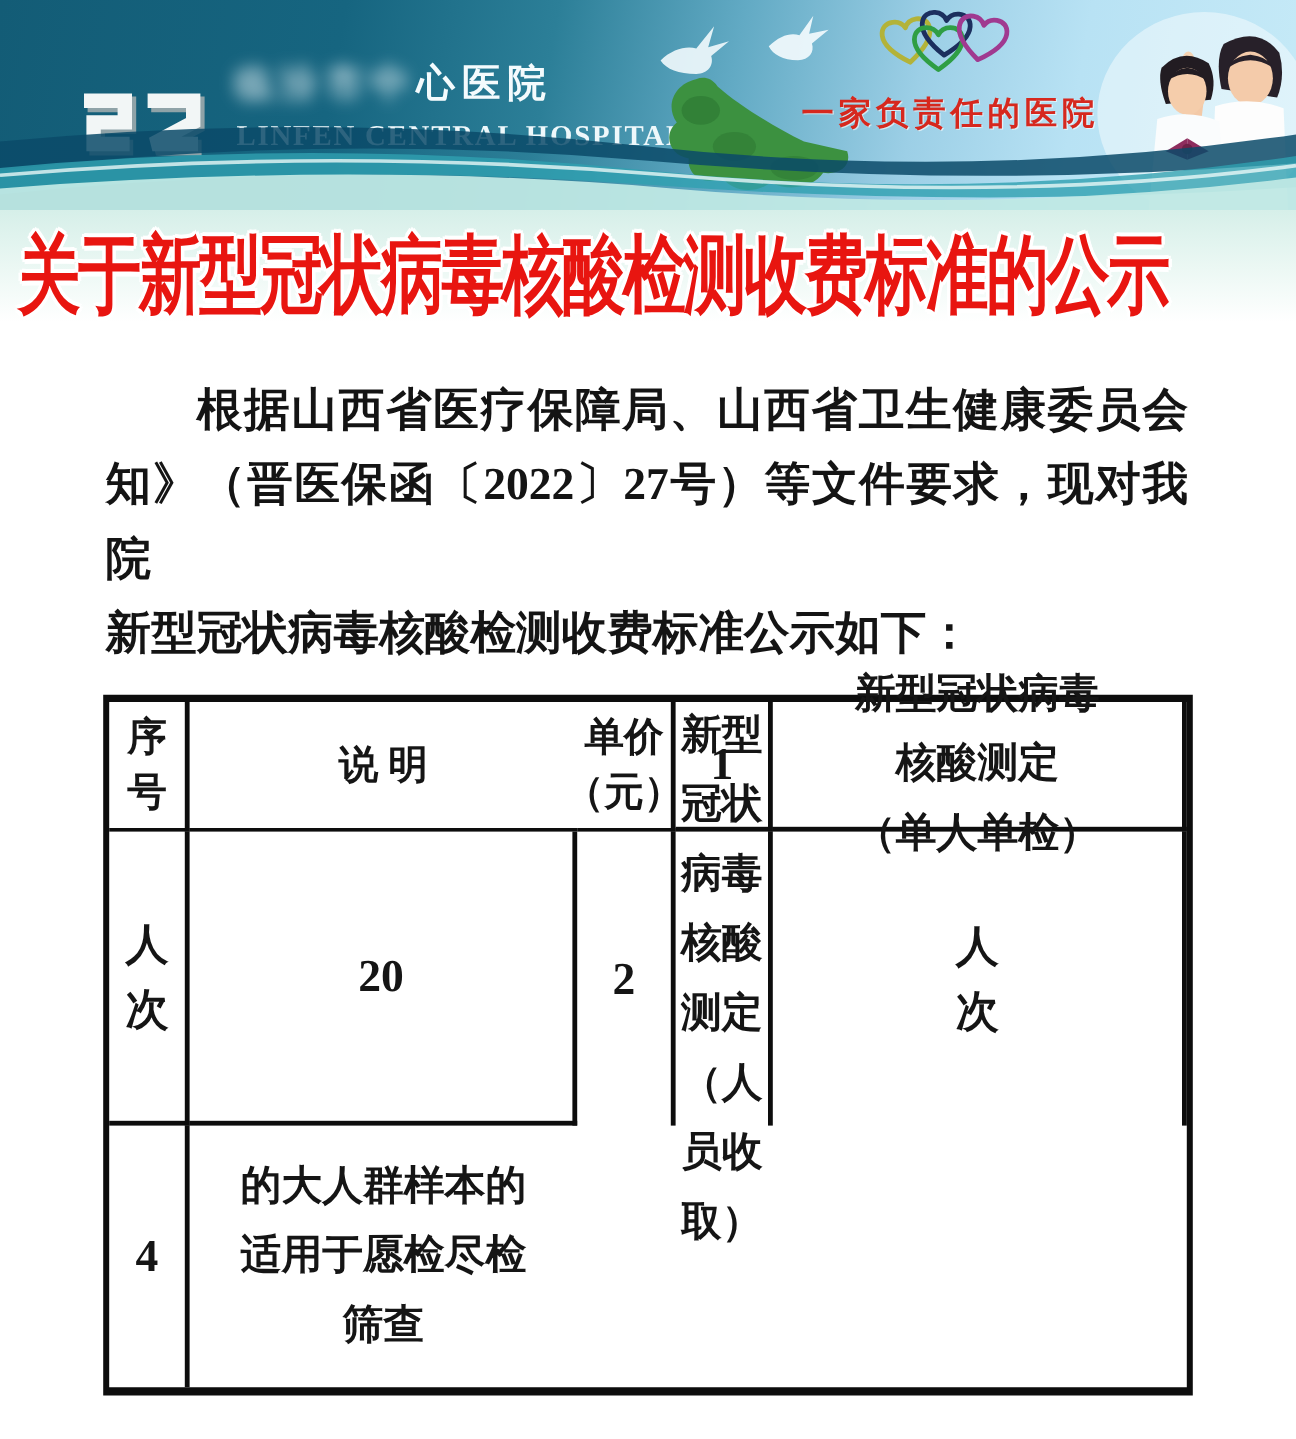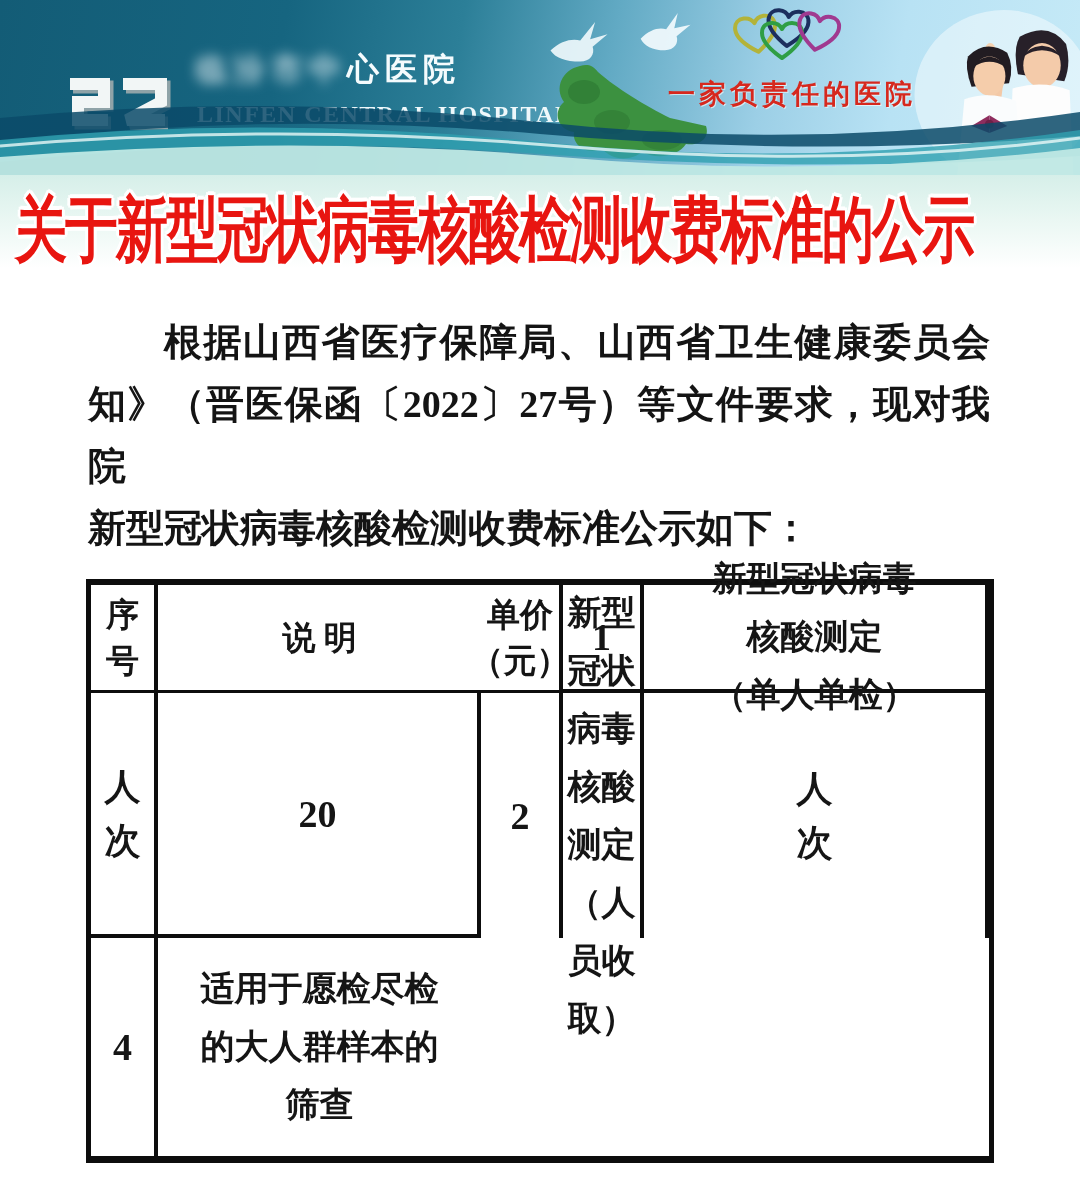--- a/index.html
+++ b/index.html
@@ -185,17 +185,17 @@
     <div>新型冠状病毒</div>
     <div>核酸测定</div>
     <div>（人员收取）</div>
   </div>
   <div class="cell unit-stack">
     <div>人</div>
     <div>次</div>
   </div>
   <div class="cell num">4</div>
   <div class="cell col5 item-lines">
+    <div>的大人群样本的</div>
     <div>适用于愿检尽检</div>
-    <div>的大人群样本的</div>
     <div>筛查</div>
   </div>
 </div>
 
 </body></html>

